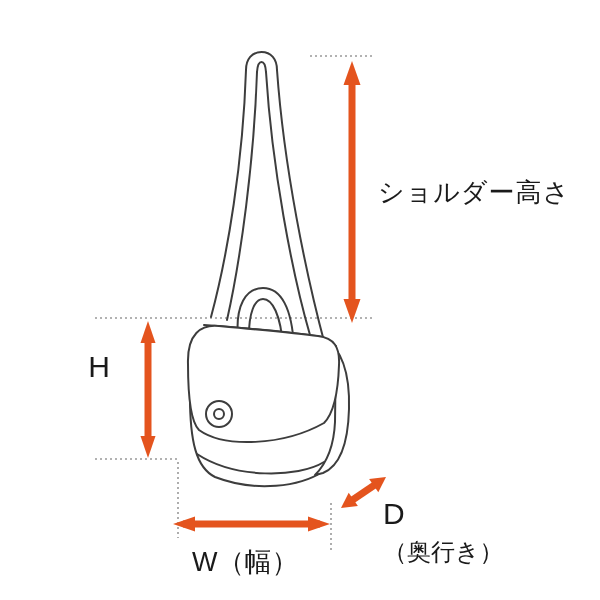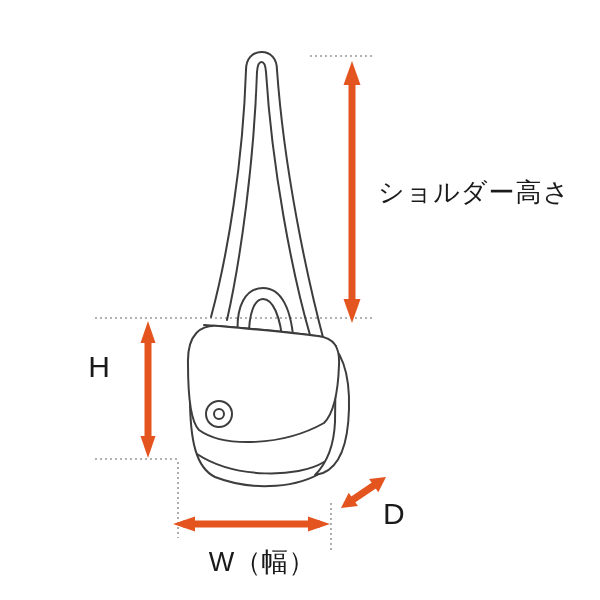--- a/index.html
+++ b/index.html
@@ -45,21 +45,21 @@
   .label{
     position:absolute;
     color:var(--text);
     white-space:nowrap;
     line-height:1.25;
   }
   .shoulder-label{left:378px;top:160px;font-size:26px;letter-spacing:1px;}
   .h-block{left:40px;top:332px;width:118px;text-align:center;}
   .h-block .big{font-size:30px;}
   .h-block .sub{font-size:24px;margin-top:4px;}
-  .w-label{left:192px;top:530px;width:140px;text-align:center;font-size:27px;}
+  .w-label{left:192px;top:530px;width:140px;text-align:left;font-size:27px;}
   .d-block{left:383px;top:479px;text-align:left;}
   .d-block .big{font-size:30px;}
   .d-block .sub{font-size:24px;margin-top:4px;}
 </style>
 </head>
 <body>
 
 <div class="stage">
 
   <svg width="600" height="600" viewBox="0 0 600 600">
@@ -128,15 +128,16 @@
   <div class="label shoulder-label">ショルダー高さ</div>
 
   <div class="label h-block">
     <div class="big">H</div>
   </div>
 
   <div class="label w-label">W（幅）</div>
 
   <div class="label d-block">
     <div class="big">D</div>
+    <div class="sub">（奥行き）</div>
   </div>
 
 </div>
 
 </body></html>

